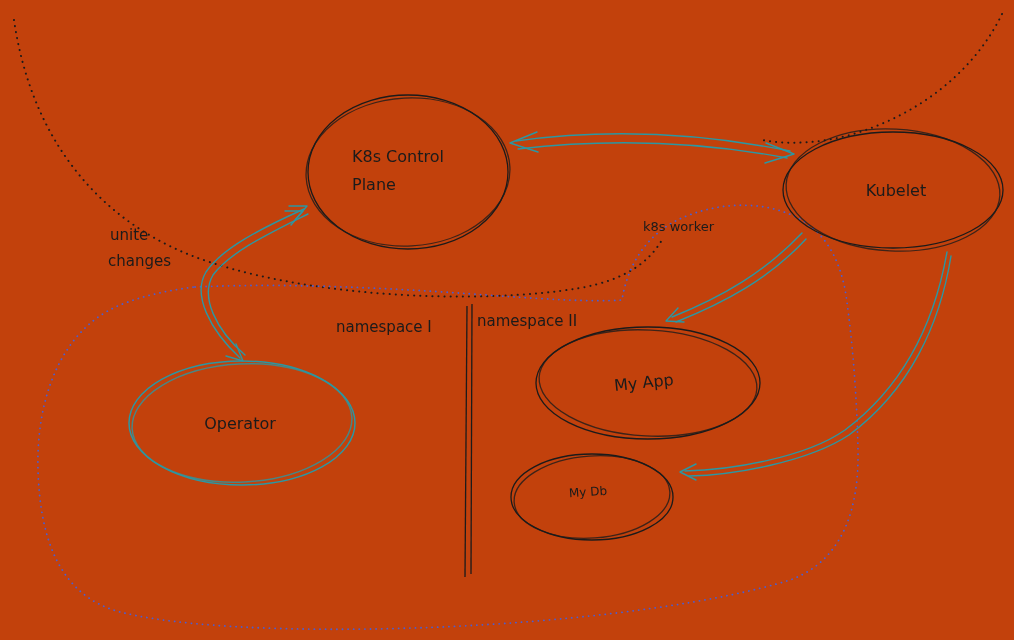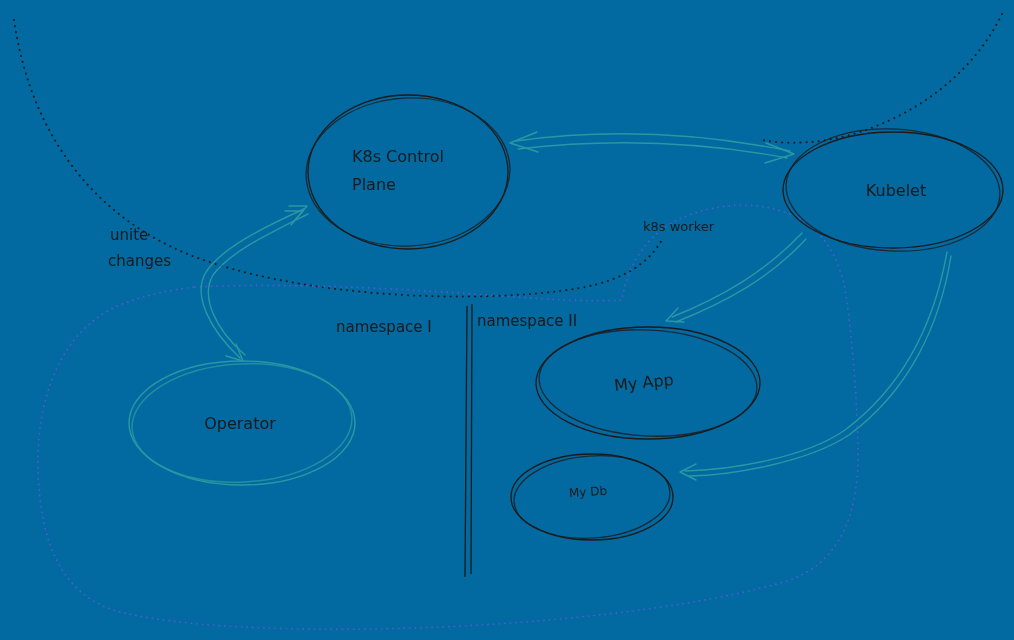--- a/index.html
+++ b/index.html
@@ -4,21 +4,21 @@
 <style>
   html, body {
     margin: 0;
     padding: 0;
     background: #ffffff;
   }
   .canvas {
     position: relative;
     width: 1014px;
     height: 640px;
-    background: #0369a1;
+    background: #c2410c;
     overflow: hidden;
   }
   svg { display: block; }
   text {
     font-family: "DejaVu Sans", sans-serif;
     fill: #1b1b1b;
   }
   .node-label   { font-size: 16px; }
   .node-label-sm{ font-size: 12px; }
   .ns-label     { font-size: 15px; }

